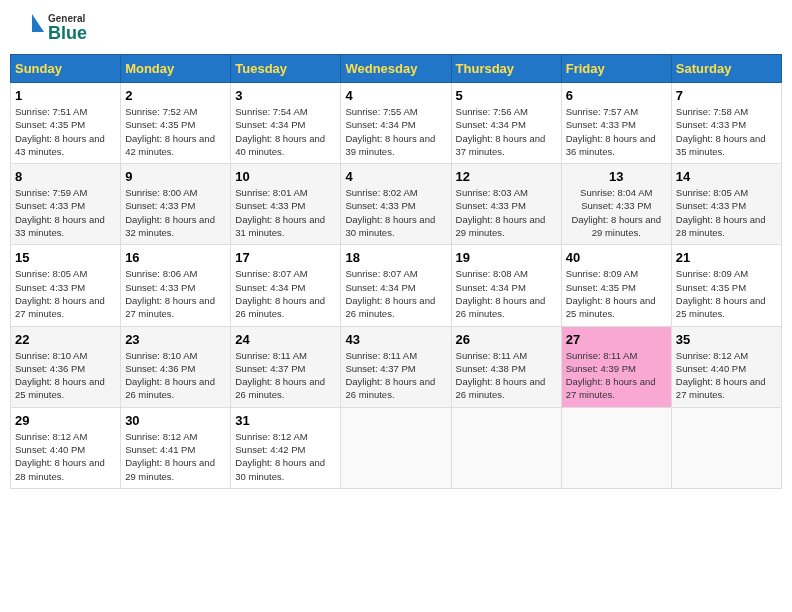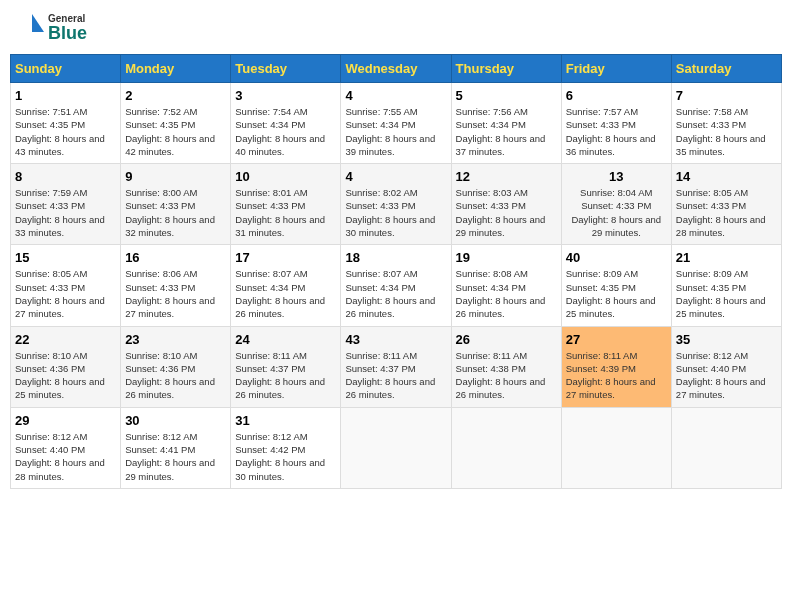--- a/index.html
+++ b/index.html
@@ -314,21 +314,21 @@
         </div>
       </td>
         <td style="background: rgb(245, 245, 245);">
         <span class="day-num">26</span>
         <div class="day-info">
           Sunrise: 8:11 AM<br>
           Sunset: 4:38 PM<br>
           Daylight: 8 hours and 26 minutes.
         </div>
       </td>
-        <td style="background: #fdba74;">
+        <td style="background: #f9a8d4;">
         <span class="day-num">27</span>
         <div class="day-info">
           Sunrise: 8:11 AM<br>
           Sunset: 4:39 PM<br>
           Daylight: 8 hours and 27 minutes.
         </div>
       </td>
         <td style="background: rgb(245, 245, 245);">
         <span class="day-num">35</span>
         <div class="day-info">

